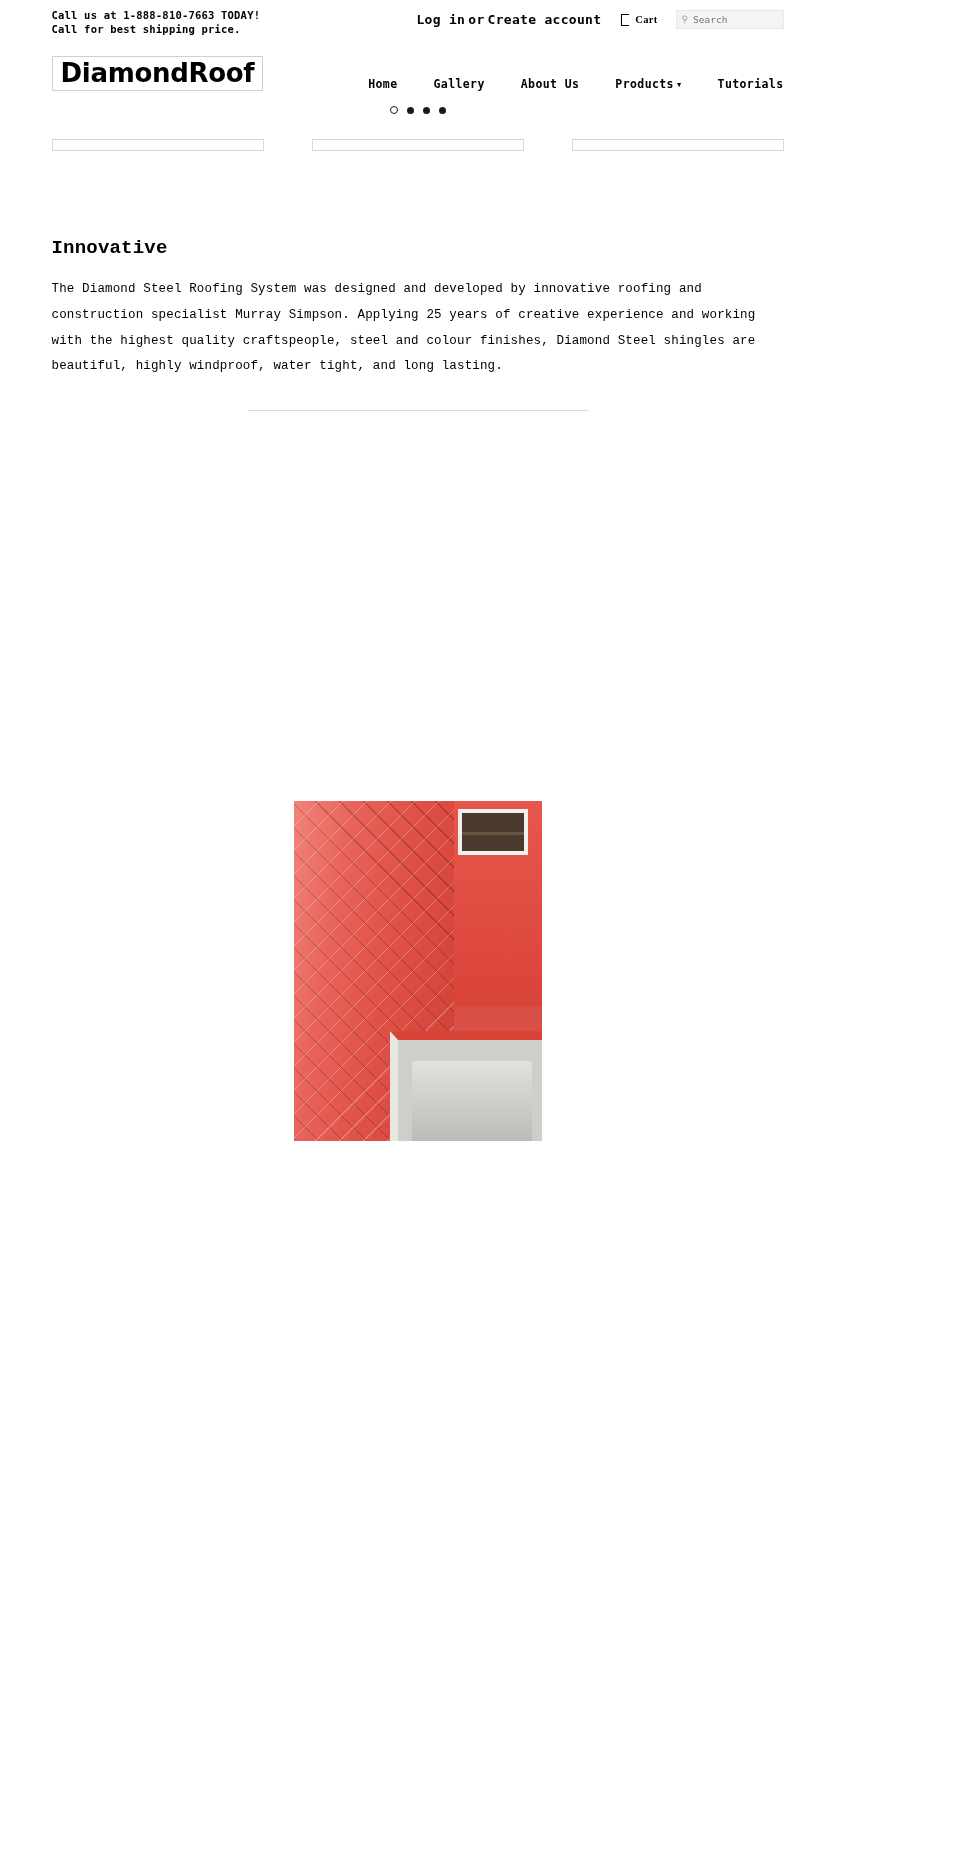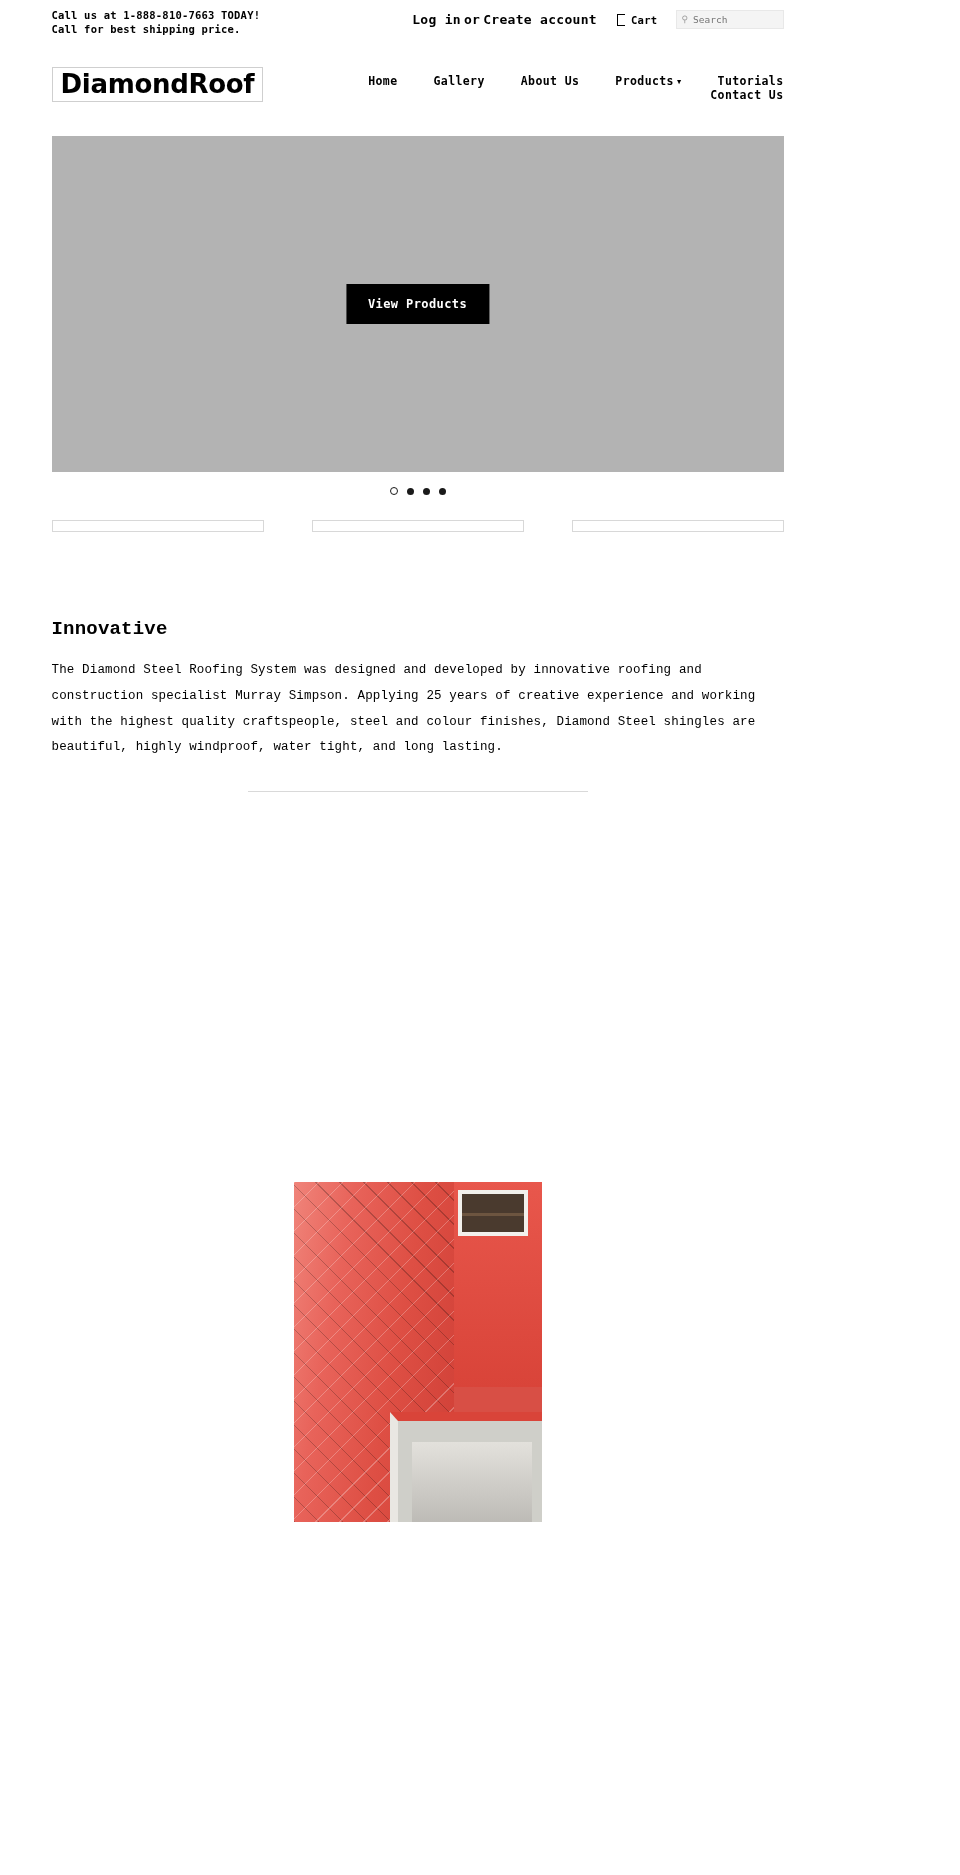--- a/index.html
+++ b/index.html
@@ -62,20 +62,21 @@
   .acct .sep { font-weight: bold; padding: 0 3px; }
   .cart-link {
     display: flex;
     align-items: center;
     gap: 6px;
     margin-left: 20px;
     font-size: 10.5px;
     font-weight: bold;
     letter-spacing: 0.3px;
     white-space: nowrap;
+    font-family: Liberation Serif, serif;
   }
   .cart-icon {
     display: inline-block;
     width: 8px;
     height: 12px;
     border-left: 1.5px solid #000;
     border-top: 1.5px solid #000;
     border-bottom: 1.5px solid #000;
   }
   .searchbox {
@@ -337,29 +338,23 @@
 
     <div class="brandrow">
       <div class="logo">DiamondRoof</div>
 
       <nav class="nav">
         <a href="#" class="first"><span>Home</span></a>
         <a href="#"><span>Gallery</span></a>
         <a href="#"><span>About Us</span></a>
         <a href="#"><span>Products</span><span class="caret">▼</span></a>
         <a href="#"><span>Tutorials</span></a>
-        <div class="row2">
-          <a href="#"><span>Contact Us</span></a>
-        </div>
       </nav>
     </div>
 
-    <div class="hero">
-      <button class="hero-btn">View Products</button>
-    </div>
 
     <div class="dots">
       <span class="dot active"></span>
       <span class="dot"></span>
       <span class="dot"></span>
       <span class="dot"></span>
     </div>
 
     <div class="boxrow">
       <div class="box"></div>

